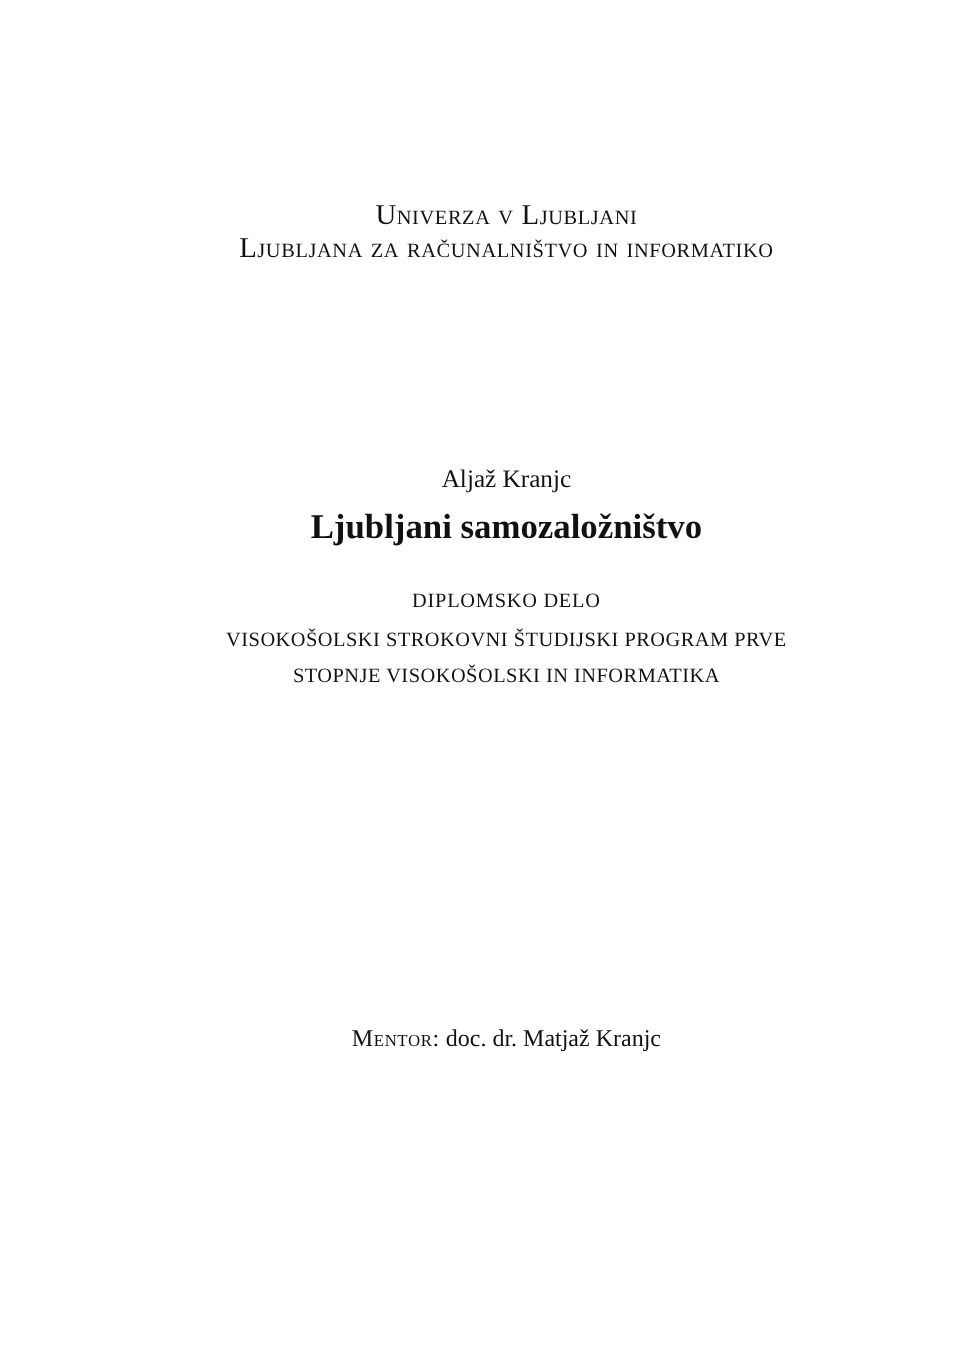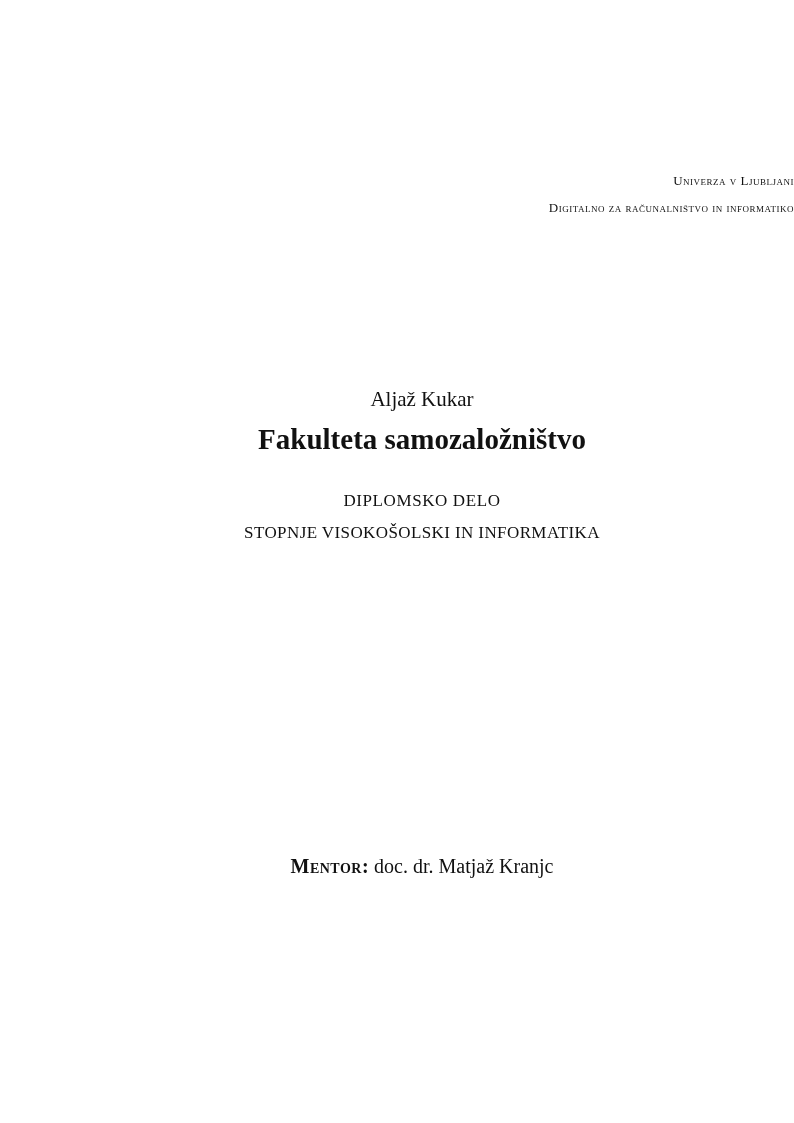--- a/index.html
+++ b/index.html
@@ -22,23 +22,22 @@
     left: 50px;
     width: 744px;
     text-align: center;
   }
   .smallcaps {
     font-variant: small-caps;
     letter-spacing: 0.5px;
   }
   .header-block {
     top: 167px;
-    font-size: 13px;
+    font-size: 24px;
     line-height: 27px;
-    text-align: right;
   }
   .author-block {
     top: 386px;
     font-size: 21px;
     line-height: 26px;
   }
   .title-block {
     top: 419px;
     font-size: 29px;
     line-height: 40px;
@@ -57,45 +56,45 @@
     line-height: 30px;
     letter-spacing: 0.4px;
   }
   .mentor-block {
     top: 852px;
     font-size: 20px;
     line-height: 28px;
   }
   .mentor-block .smallcaps {
     letter-spacing: 0.5px;
-    font-weight: bold;
   }
   .date-block {
     top: 917px;
     font-size: 20px;
     line-height: 28px;
   }
 </style>
 </head>
 <body>
 
 <div class="page">
 
   <div class="block header-block">
     <div class="smallcaps">Univerza v Ljubljani</div>
-    <div class="smallcaps">Digitalno za računalništvo in informatiko</div>
+    <div class="smallcaps">Ljubljana za računalništvo in informatiko</div>
   </div>
 
-  <div class="block author-block">Aljaž Kukar</div>
+  <div class="block author-block">Aljaž Kranjc</div>
 
-  <h1 class="block title-block">Fakulteta samozaložništvo</h1>
+  <h1 class="block title-block">Ljubljani samozaložništvo</h1>
 
   <div class="block thesis-type-block">DIPLOMSKO DELO</div>
 
   <div class="block program-block">
+    <div>VISOKOŠOLSKI STROKOVNI ŠTUDIJSKI PROGRAM PRVE</div>
     <div>STOPNJE VISOKOŠOLSKI IN INFORMATIKA</div>
   </div>
 
   <div class="block mentor-block">
     <span class="smallcaps">Mentor:</span>
     <span>doc. dr. Matjaž Kranjc</span>
   </div>
 
 
 </div>

